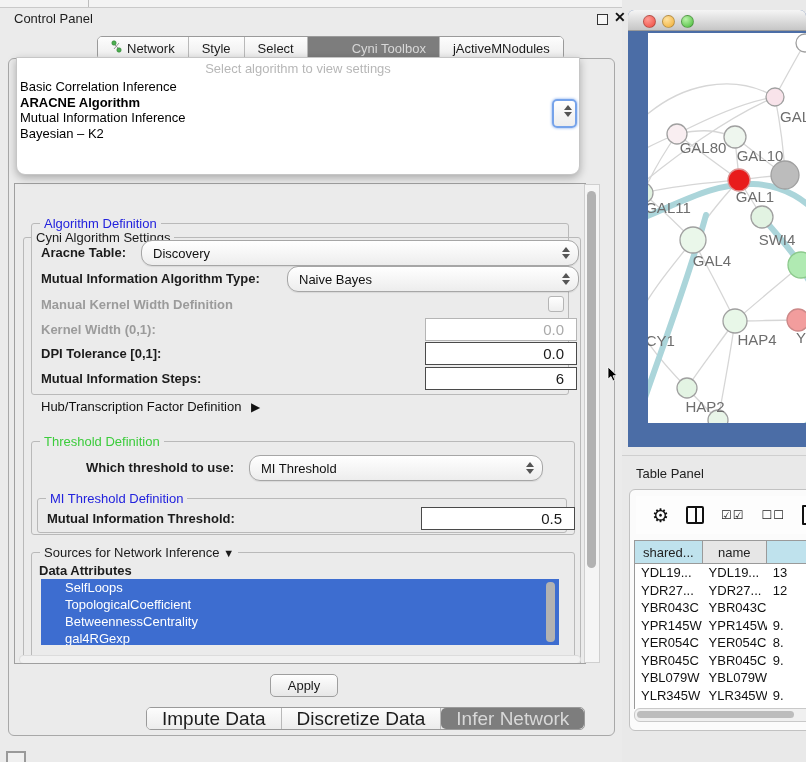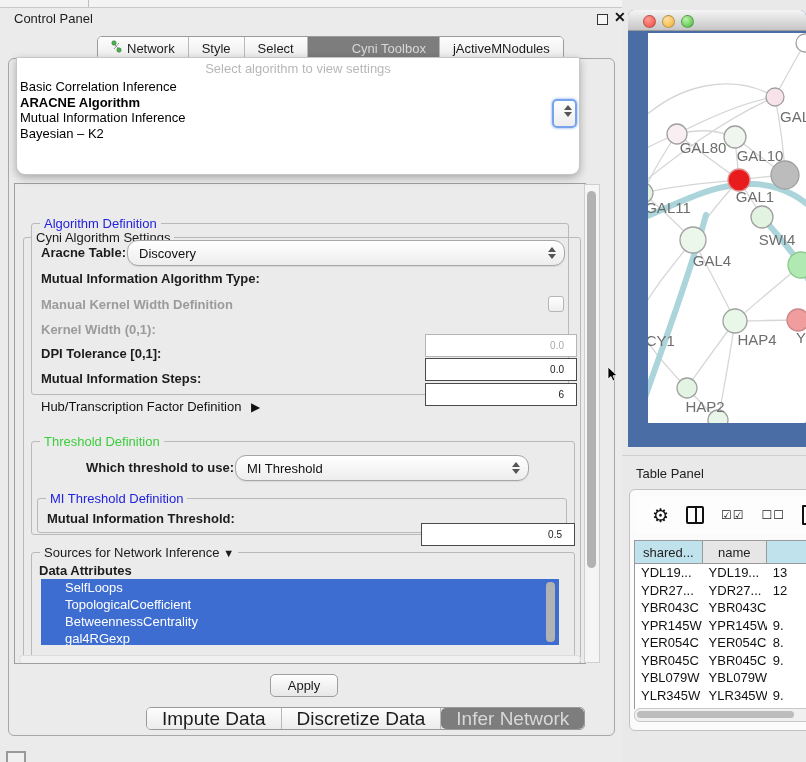--- a/index.html
+++ b/index.html
@@ -36,28 +36,28 @@
   #vscroll-track{position:absolute;left:584px;top:184px;width:14px;height:477px;background:#f5f5f5;border:1px solid #cfcfcf;}
   #vscroll-thumb{position:absolute;left:2px;top:6px;width:9px;height:377px;background:#b2b2b2;border-radius:5px;}
   
   .fs{position:absolute;border:1px solid #b9b9b9;border-radius:3px;}
   .fs-legend{position:absolute;top:-8px;left:8px;background:#ebebeb;padding:0 4px;font-size:13px;white-space:nowrap;}
   .legend-blue{color:#2222dd;}
   .legend-green{color:#3ccc3c;}
   .lbl{position:absolute;font-size:13px;font-weight:bold;color:#1c1c1c;white-space:nowrap;}
   .lbl.gray{color:#9b9b9b;}
   .combo{position:absolute;height:24px;border:1px solid #a6a6a6;border-radius:11px;background:linear-gradient(#ffffff,#ededed);
-         display:flex;align-items:center;box-shadow:0 1px 1px rgba(0,0,0,.08);}
+         display:flex;align-items:center;box-shadow:0 1px 1px rgba(0,0,0,.08);margin-left:14px;}
   .combo .val{padding-left:11px;font-size:13px;color:#111;}
   .combo .arrows{margin-left:auto;margin-right:8px;}
   .arrows{display:flex;flex-direction:column;gap:2px;align-items:center;}
   .arr-up{width:0;height:0;border-left:4px solid transparent;border-right:4px solid transparent;border-bottom:5px solid #555;}
   .arr-dn{width:0;height:0;border-left:4px solid transparent;border-right:4px solid transparent;border-top:5px solid #555;}
-  .tfield{position:absolute;height:21px;background:#fff;border:1px solid #4a4a4a;font-size:10px;
-          display:flex;align-items:center;justify-content:flex-end;padding-right:12px;margin-top:16px;}
+  .tfield{position:absolute;height:21px;background:#fff;border:1px solid #4a4a4a;font-size:15px;
+          display:flex;align-items:center;justify-content:flex-end;padding-right:12px;}
   .tfield.disabled{border:1px solid #b5b5b5;color:#aaa;}
   .checkbox{position:absolute;width:14px;height:14px;border:1px solid #b5b5b5;border-radius:3px;background:linear-gradient(#fff,#eee);}
   
   #attr-list{position:absolute;left:26px;top:395px;width:518px;height:66px;overflow:hidden;background:#fff;}
   .attr-item{height:17px;line-height:17px;background:#3d6dd0;color:#fff;font-size:13px;padding-left:24px;}
   #attr-scroll{position:absolute;left:531px;top:398px;width:9px;height:60px;background:#b2b2b2;border-radius:4px;}
   #viewport-hbar{position:absolute;left:4px;top:471px;width:560px;height:7px;background:#f1f1f1;border:1px solid #dcdcdc;border-radius:4px;}
   
   #apply-btn{position:absolute;left:270px;top:674px;width:66px;height:21px;border:1px solid #9e9e9e;border-radius:5px;
              background:linear-gradient(#fefefe,#e7e7e7);display:flex;align-items:center;justify-content:center;font-size:13px;}
@@ -149,20 +149,27 @@
       </div>
       <div class="lbl" style="left:26px;top:61px;">Aracne Table:</div>
       <div class="combo" style="left:112px;top:56px;width:436px;">
         <span class="val">Discovery</span>
         <span class="arrows">
             <span class="arr-up"></span>
             <span class="arr-dn"></span>
           </span>
       </div>
       <div class="lbl" style="left:26px;top:87px;">Mutual Information Algorithm Type:</div>
+      <div class="combo" style="left:258px;top:82px;width:290px;">
+        <span class="val">Naive Bayes</span>
+        <span class="arrows">
+            <span class="arr-up"></span>
+            <span class="arr-dn"></span>
+          </span>
+      </div>
       <div class="lbl gray" style="left:26px;top:113px;">Manual Kernel Width Definition</div>
       <div class="checkbox" style="left:533px;top:112px;"></div>
       <div class="lbl gray" style="left:26px;top:138px;">Kernel Width (0,1):</div>
       <div class="tfield disabled" style="left:410px;top:134px;width:138px;">0.0</div>
       <div class="lbl" style="left:26px;top:162px;">DPI Tolerance [0,1]:</div>
       <div class="tfield" style="left:410px;top:158px;width:138px;">0.0</div>
       <div class="lbl" style="left:26px;top:187px;">Mutual Information Steps:</div>
       <div class="tfield" style="left:410px;top:183px;width:138px;">6</div>
 
       <div style="position:absolute;left:26px;top:215px;font-size:13px;color:#111;">

